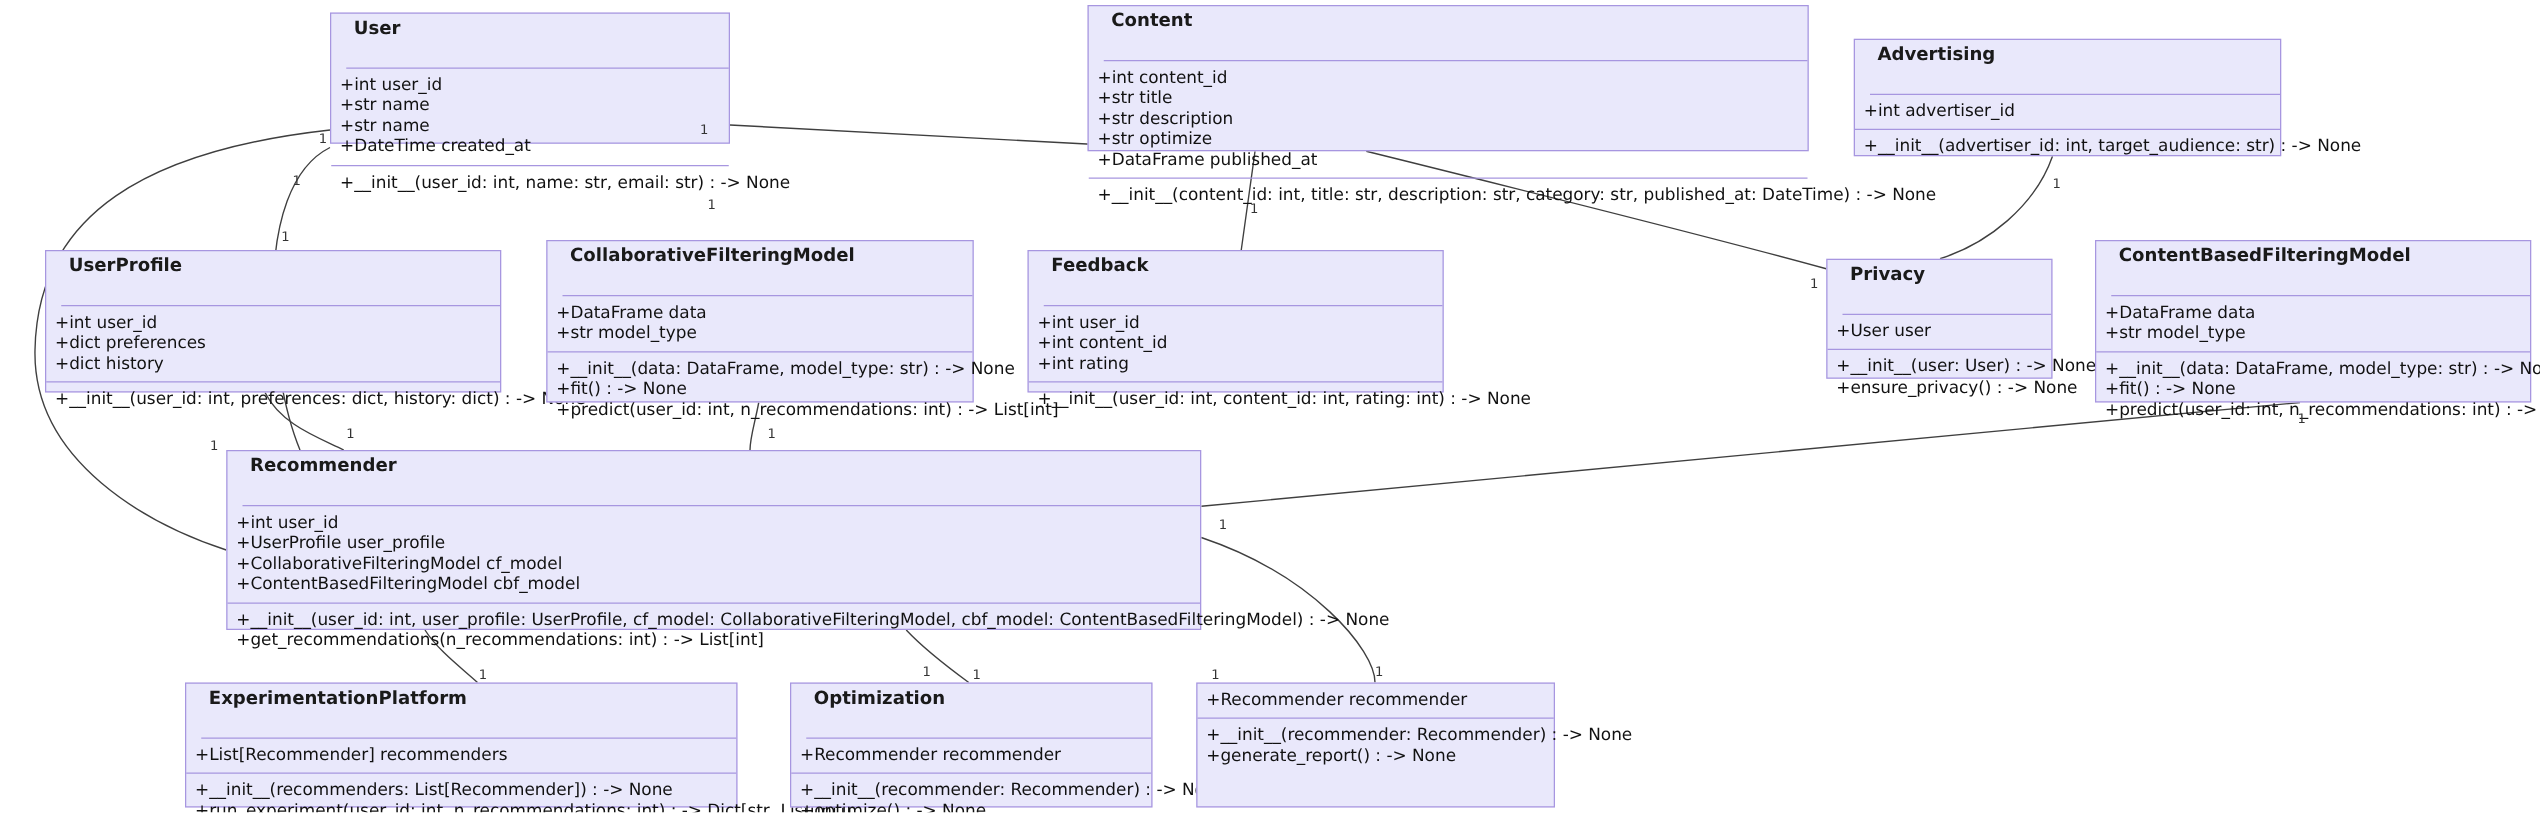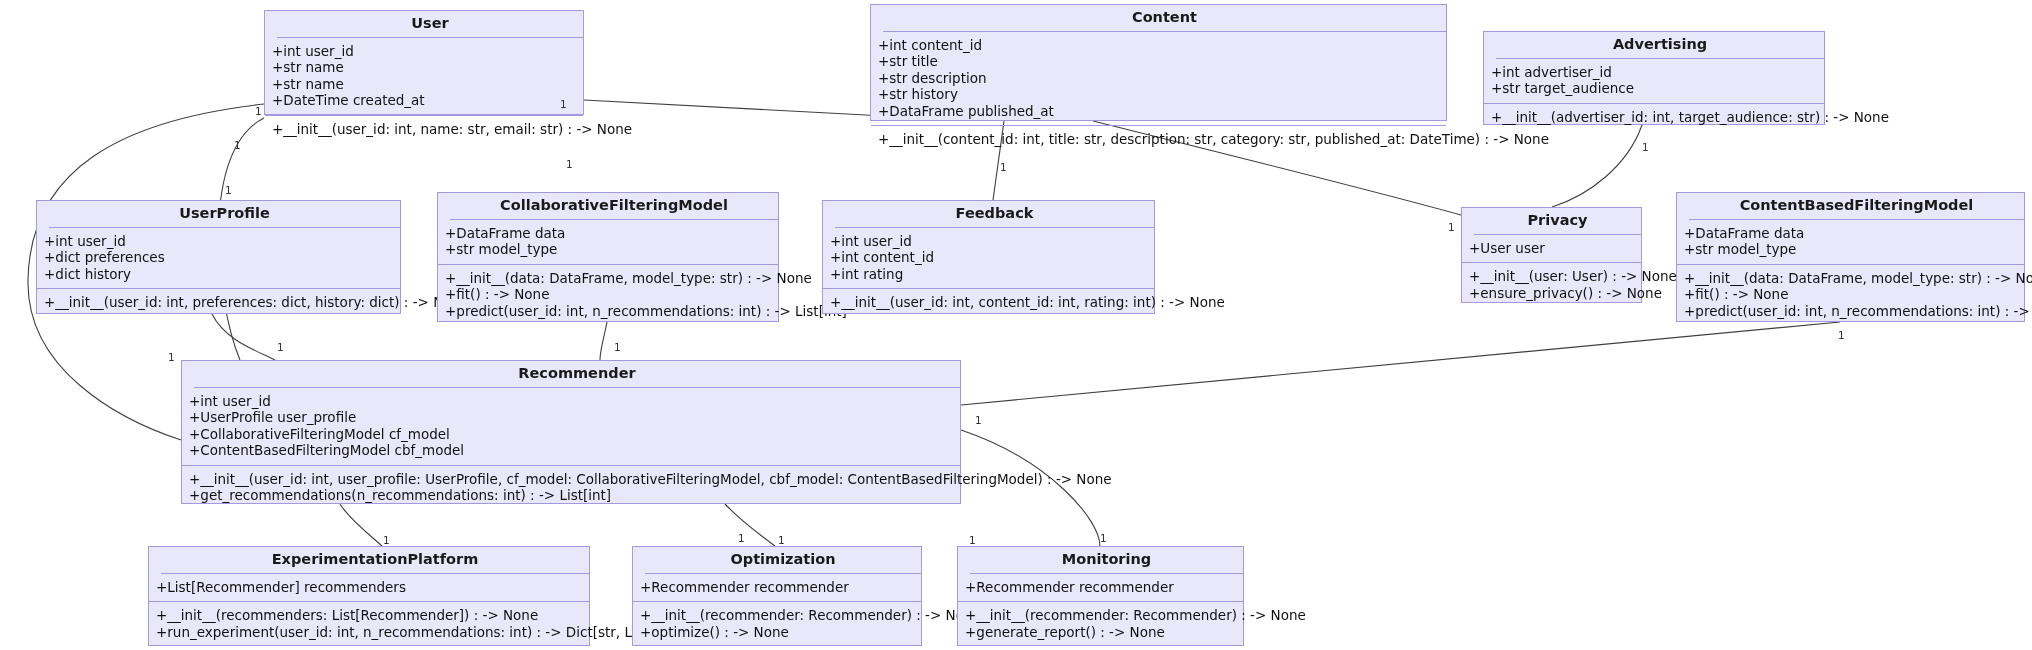--- a/index.html
+++ b/index.html
@@ -24,25 +24,25 @@
     pointer-events: none;
   }
   .umlclass {
     position: absolute;
     box-sizing: border-box;
     background: #e9e8fb;
     border: 1px solid #a796e0;
     box-shadow: 0 0 0 0 transparent;
   }
   .uml-title {
-    text-align: center;
+    text-align: left;
     font-weight: bold;
     font-size: 14.5px;
     color: #1a1a1a;
-    padding: 4px 6px 5px 6px;
+    padding: 4px 6px 22px 6px;
     border-bottom: 1px solid #a796e0;
     line-height: 1.15;
     white-space: nowrap;
     overflow: hidden;
     margin-left: 12px;
   }
   .uml-attrs {
     padding: 5px 1px 6px 7px;
     border-bottom: 1px solid #a796e0;
   }
@@ -93,32 +93,31 @@
       <div class="uml-methods">
         <div class="uml-row">+__init__(user_id: int, name: str, email: str) : -&gt; None</div>
       </div>
     </div>
     <div class="umlclass" style="left: 870px; top: 4px; width: 577px; height: 117px;">
       <div class="uml-title">Content</div>
       <div class="uml-attrs">
         <div class="uml-row">+int content_id</div>
         <div class="uml-row">+str title</div>
         <div class="uml-row">+str description</div>
-        <div class="uml-row">+str history</div>
+        <div class="uml-row">+str optimize</div>
         <div class="uml-row">+DataFrame published_at</div>
       </div>
       <div class="uml-methods">
         <div class="uml-row">+__init__(content_id: int, title: str, description: str, category: str, published_at: DateTime) : -&gt; None</div>
       </div>
     </div>
     <div class="umlclass" style="left: 1483px; top: 31px; width: 342px; height: 94px;">
       <div class="uml-title">Advertising</div>
       <div class="uml-attrs">
         <div class="uml-row">+int advertiser_id</div>
-        <div class="uml-row">+str target_audience</div>
       </div>
       <div class="uml-methods">
         <div class="uml-row">+__init__(advertiser_id: int, target_audience: str) : -&gt; None</div>
       </div>
     </div>
     <div class="umlclass" style="left: 36px; top: 200px; width: 365px; height: 114px;">
       <div class="uml-title">UserProfile</div>
       <div class="uml-attrs">
         <div class="uml-row">+int user_id</div>
         <div class="uml-row">+dict preferences</div>
@@ -200,21 +199,20 @@
       <div class="uml-title">Optimization</div>
       <div class="uml-attrs">
         <div class="uml-row">+Recommender recommender</div>
       </div>
       <div class="uml-methods">
         <div class="uml-row">+__init__(recommender: Recommender) : -&gt; None</div>
         <div class="uml-row">+optimize() : -&gt; None</div>
       </div>
     </div>
     <div class="umlclass" style="left: 957px; top: 546px; width: 287px; height: 100px;">
-      <div class="uml-title">Monitoring</div>
       <div class="uml-attrs">
         <div class="uml-row">+Recommender recommender</div>
       </div>
       <div class="uml-methods">
         <div class="uml-row">+__init__(recommender: Recommender) : -&gt; None</div>
         <div class="uml-row">+generate_report() : -&gt; None</div>
       </div>
     </div>
     <div class="mult" style="left: 255px; top: 106px;">1</div>
     <div class="mult" style="left: 234px; top: 140px;">1</div>

